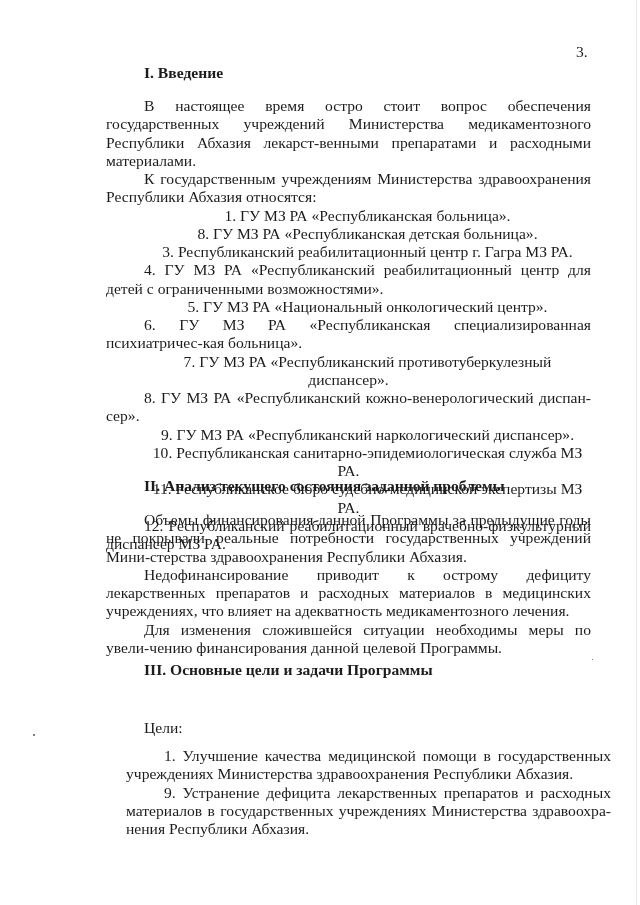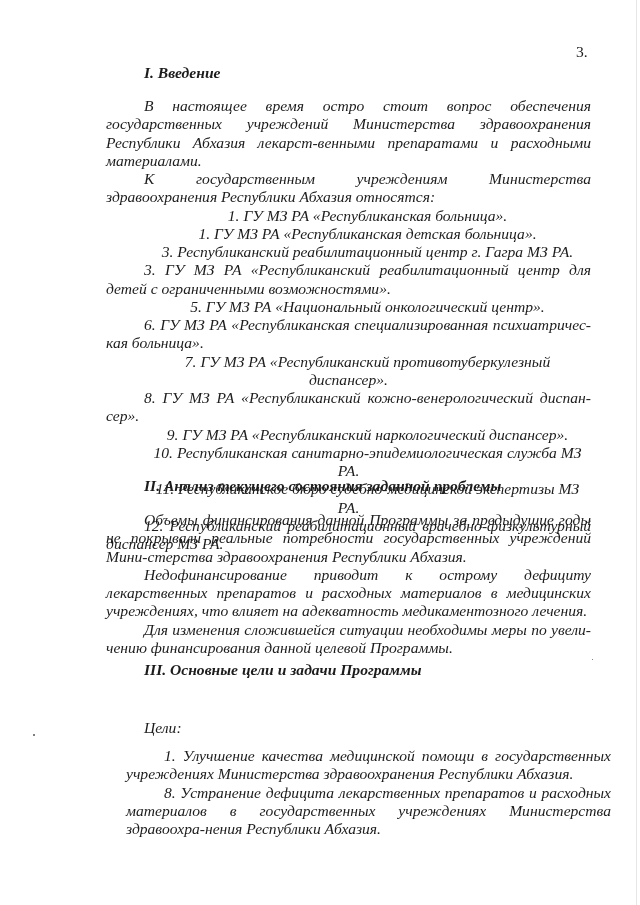--- a/index.html
+++ b/index.html
@@ -7,43 +7,43 @@
   .page {
     position: absolute; left: 0; top: 0; width: 640px; height: 905px;
     background: #ffffff;
     font-family: "Liberation Serif", "DejaVu Serif", serif;
     color: #1c1c1c;
     font-size: 15.6px;
     line-height: 18.25px;
   }
   .edge-line { position: absolute; left: 636px; top: 0; width: 1px; height: 905px; background: #e6e6e6; }
   .page-number { position: absolute; left: 576px; top: 43px; font-size: 15.6px; }
-  .block { position: absolute; left: 106px; width: 485px; font-style: italic; }
+  .block { position: absolute; left: 106px; width: 485px; }
   .heading { font-weight: bold; text-indent: 38px; }
   p { margin: 0; text-align: justify; text-indent: 38px; }
   p.nojust { text-align: center; }
   .stray-dot { position: absolute; width: 2px; height: 2px; background: #555; border-radius: 1px; }
 </style>
 </head>
 <body>
 
 <div class="page">
   <div class="edge-line"></div>
 
   <div class="page-number">3.</div>
 
   <div class="block heading" style="top:64px;">I. Введение</div>
 
   <div class="block" style="top:97px;">
-    <p>В настоящее время остро стоит вопрос обеспечения государственных учреждений Министерства здравоохранения Республики Абхазия лекарст-венными препаратами и расходными материалами.</p>
+    <p>В настоящее время остро стоит вопрос обеспечения государственных учреждений Министерства медикаментозного Республики Абхазия лекарст-венными препаратами и расходными материалами.</p>
     <p>К государственным учреждениям Министерства здравоохранения Республики Абхазия относятся:</p>
     <p class="nojust">1. ГУ МЗ РА «Республиканская больница».</p>
-    <p class="nojust">1. ГУ МЗ РА «Республиканская детская больница».</p>
+    <p class="nojust">8. ГУ МЗ РА «Республиканская детская больница».</p>
     <p class="nojust">3. Республиканский реабилитационный центр г. Гагра МЗ РА.</p>
-    <p>3. ГУ МЗ РА «Республиканский реабилитационный центр для детей с ограниченными возможностями».</p>
+    <p>4. ГУ МЗ РА «Республиканский реабилитационный центр для детей с ограниченными возможностями».</p>
     <p class="nojust">5. ГУ МЗ РА «Национальный онкологический центр».</p>
     <p>6. ГУ МЗ РА «Республиканская специализированная психиатричес-кая больница».</p>
     <p class="nojust">7. ГУ МЗ РА «Республиканский противотуберкулезный диспансер».</p>
     <p>8. ГУ МЗ РА «Республиканский кожно-венерологический диспан-сер».</p>
     <p class="nojust">9. ГУ МЗ РА «Республиканский наркологический диспансер».</p>
     <p class="nojust">10. Республиканская санитарно-эпидемиологическая служба МЗ РА.</p>
     <p class="nojust">11. Республиканское бюро судебно-медицинской экспертизы МЗ РА.</p>
     <p>12. Республиканский реабилитационный врачебно-физкультурный диспансер МЗ РА.</p>
   </div>
 
@@ -54,18 +54,18 @@
     <p>Недофинансирование приводит к острому дефициту лекарственных препаратов и расходных материалов в медицинских учреждениях, что влияет на адекватность медикаментозного лечения.</p>
     <p>Для изменения сложившейся ситуации необходимы меры по увели-чению финансирования данной целевой Программы.</p>
   </div>
 
   <div class="block heading" style="top:661px;">III. Основные цели и задачи Программы</div>
 
   <div class="block" style="top:691px; text-indent:38px;margin-top:28px;">Цели:</div>
 
   <div class="block" style="top:747px;margin-left:20px;">
     <p>1. Улучшение качества медицинской помощи в государственных учреждениях Министерства здравоохранения Республики Абхазия.</p>
-    <p>8. Устранение дефицита лекарственных препаратов и расходных материалов в государственных учреждениях Министерства здравоохра-нения Республики Абхазия.</p>
+    <p>9. Устранение дефицита лекарственных препаратов и расходных материалов в государственных учреждениях Министерства здравоохра-нения Республики Абхазия.</p>
   </div>
 
   <div class="stray-dot" style="left:33px; top:734px;"></div>
   <div class="stray-dot" style="left:592px; top:659px; width:1px; height:1px;"></div>
 </div>
 
 </body></html>

